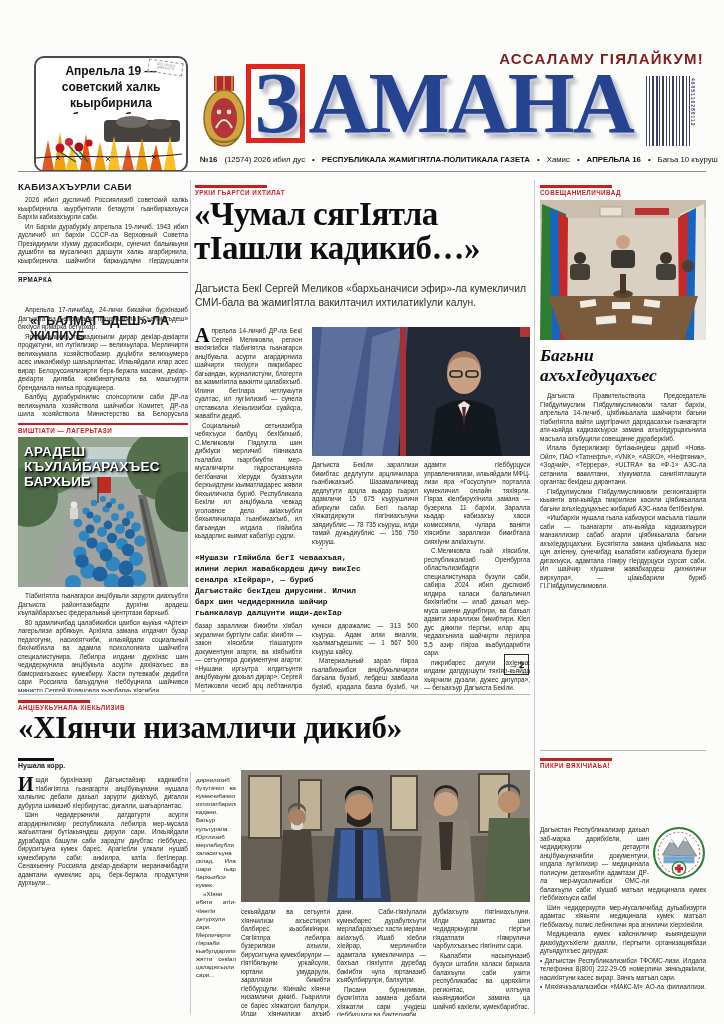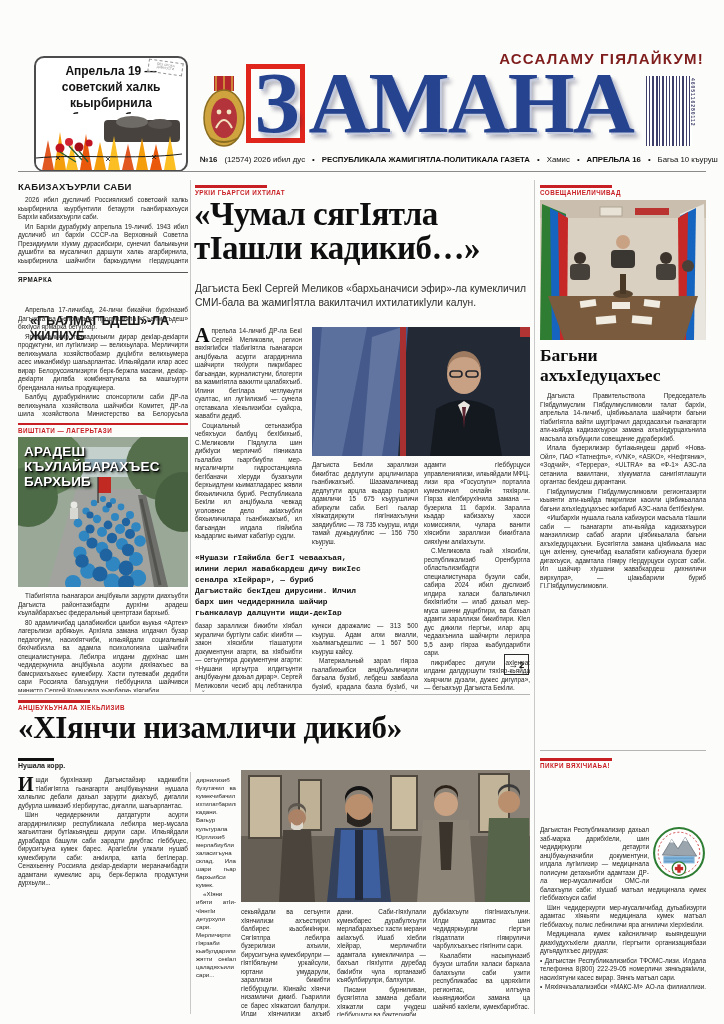--- a/index.html
+++ b/index.html
@@ -288,21 +288,21 @@
       <rect x="40" y="100" width="16" height="7" transform="rotate(-8 48 103)"></rect>
       <rect x="72" y="102" width="18" height="7"></rect>
       <rect x="104" y="100" width="16" height="7" transform="rotate(7 112 103)"></rect>
       <rect x="56" y="116" width="20" height="8" transform="rotate(-5 66 120)"></rect>
       <rect x="92" y="116" width="20" height="8" transform="rotate(5 102 120)"></rect>
     </g>
     <ellipse cx="83" cy="94" rx="10" ry="4" fill="#5a4630"></ellipse>
     <rect x="80" y="74" width="6" height="20" fill="#4a3826"></rect>
   </svg>
 
-  <div class="abs serifh" style="left:540px;top:346px;width:166px;font-size:17.5px;line-height:1.12;">Багьни ахъхІедуцахъес</div>
+  <div class="abs serifh" style="left:540px;top:346px;width:166px;font-size:17.5px;line-height:1.12;font-style:italic;">Багьни ахъхІедуцахъес</div>
   <div class="abs bt" style="left:540px;top:392px;width:166px;height:300px;">
     <p>Дагъиста Правительствола Председатель ГІябдулмуслим ГІябдулмуслимовли талат бархІи, апрельла 14-личиб, цІябикьалала шайчирти багьни тІабигІятла вайти шуртІрачил дархдасахъи гьанагарти ати-кьяйда кадизахъурси замана ахъхІедурцахънила масъала ахъбуцили совещание дураберкІиб.</p>
     <p>Илала бузерилизир бутІакьяндеш дариб «Нова-Ойл», ПАО «Татнефть», «VNK», «ASKO», «Нефтяник», «Зодчий», «Террера», «ULTRA» ва «Ф-1» АЗС-ла сетанила вакилтани, хІукуматла санигІятлашути органтас бекІдеш дирантани.</p>
     <p>ГІябдулмуслим ГІябдулмуслимовли регионтазирти кьыянти ати-кьяйда пикрилизи касили цІябикьалала багьни ахъхІедуцахъес жибариб АЗС-нала бетІбекІуни.</p>
     <p>«ИшбархІи нушала гьала кабизурси масъала тІашли саби — гьанагарти ати-кьяйда кадизахъурси манзиллизир сабаб агарли цІябикьалала багьни ахъхІедурцахъни. БусягІятла замана цІябикьала мас цун ахІенну, сунечибад кьалабяти кабизунала бузери дигахъуси, адамтала гІямру гІердурцуси сурсат саби. Ил шайчир хІушани жавабкардеш дихниличи вирхулра», — цІакьбарили буриб ГІ.ГІябдулмуслимовли.</p>
   </div>
 
   <div class="abs rrule" style="left:18px;top:700px;width:72px;"></div>
   <div class="abs kick red" style="left:18px;top:704px;">АНЦІБУКЬУНАЛА ХІЕКЬЛИЗИВ</div>
   <div class="abs serifh" style="left:18px;top:712px;width:514px;font-size:31px;line-height:1.05;letter-spacing:-.3px;">«ХІянчи низамличи дикиб»</div>

